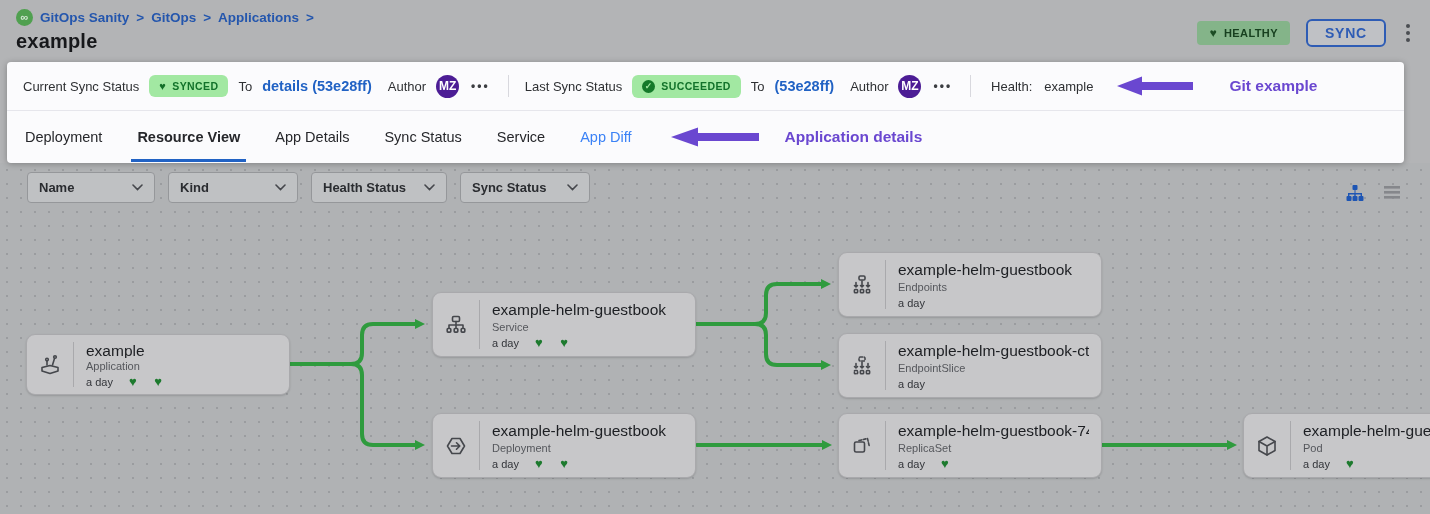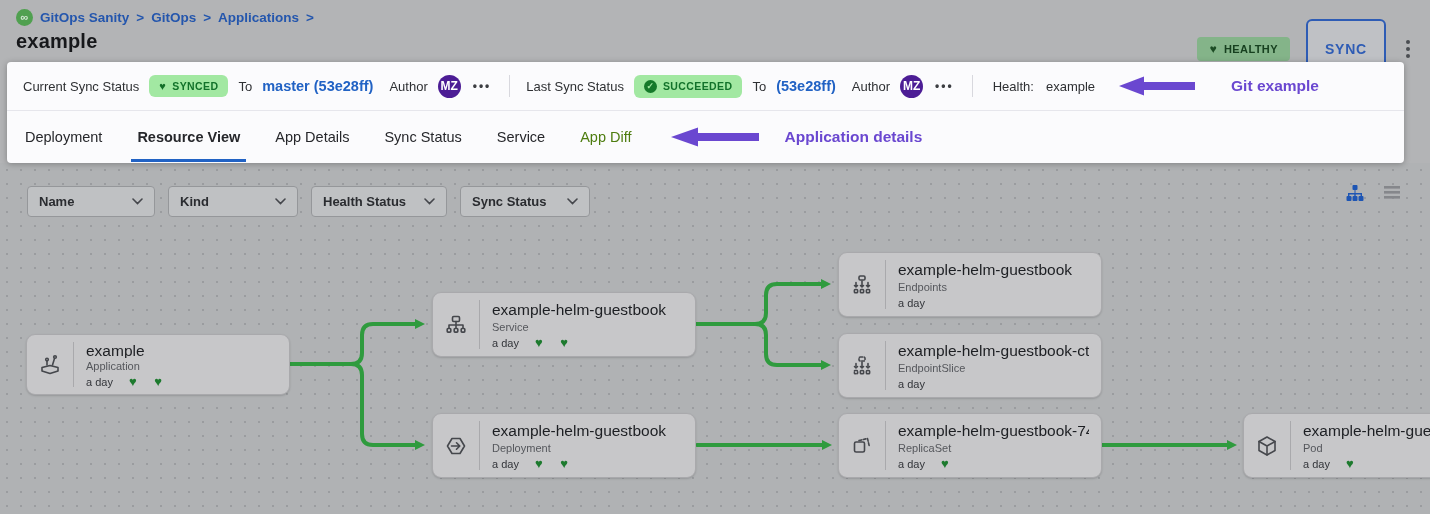--- a/index.html
+++ b/index.html
@@ -13,21 +13,21 @@
   
   .header { position:absolute; top:0; left:0; right:0; height:62px; padding:9px 16px 0; }
   .breadcrumb { display:flex; align-items:center; gap:7px; font-size:13.5px; font-weight:600; color:#2456ad; }
   .logo { width:17px; height:17px; border-radius:50%; background:#50a050; color:#d9e9d9; font-size:11px; font-weight:700; display:grid; place-items:center; line-height:1; }
   .crumb { cursor:pointer; }
   .crumb-sep { font-weight:600; color:#2456ad; }
   .page-title { margin-top:4px; font-size:20px; font-weight:700; color:#17181b; letter-spacing:.2px; }
   .header-right { position:absolute; top:19px; right:16px; display:flex; align-items:center; gap:16px; }
   .health-badge { display:flex; align-items:center; gap:7px; background:#84b489; color:#17401f; font-size:11px; font-weight:800; letter-spacing:.4px; border-radius:4px; padding:6px 12px; }
   .health-badge .hb-heart { font-size:12px; line-height:1; color:#1c4c24; }
-  .sync-btn { border:2px solid #2e5cb5; color:#2e5cb5; background:#bfc1c5; font-size:14px; font-weight:800; letter-spacing:.8px; border-radius:6px; padding:20px 17px; cursor:pointer; font-family:inherit; }
+  .sync-btn { border:2px solid #2e5cb5; color:#2e5cb5; background:#bfc1c5; font-size:14px; font-weight:800; letter-spacing:.8px; border-radius:6px; padding:4px 17px; cursor:pointer; font-family:inherit; }
   .kebab { display:flex; flex-direction:column; gap:3px; padding:2px 4px; cursor:pointer; }
   .kebab i { width:4px; height:4px; border-radius:50%; background:#4b4d52; }
 
   
   .white-panel { position:absolute; left:7px; top:62px; width:1397px; height:101px; background:#fbfbfd; border-radius:4px; box-shadow:0 1px 6px rgba(0,0,0,.28); }
   .git-bar { height:49px; display:flex; align-items:center; padding:0 16px; gap:10px; border-bottom:1px solid #e6e6ec; font-size:13px; color:#2e3033; }
   .badge-green { display:inline-flex; align-items:center; gap:6px; background:#a2e8a2; color:#12722a; font-size:10.5px; font-weight:800; letter-spacing:.4px; border-radius:6px; padding:5px 10px; }
   .badge-green .bh { font-size:11px; line-height:1; color:#136f28; }
   .check-circle { width:13px; height:13px; border-radius:50%; background:#157a2a; color:#a2e8a2; display:grid; place-items:center; font-size:9px; line-height:1; }
   .revision { color:#2162c4; font-weight:700; font-size:14.5px; cursor:pointer; }
@@ -36,30 +36,30 @@
   .vdiv { width:1px; height:22px; background:#d8d8de; margin:0 6px; }
   .agent-label { margin-left:4px; }
   .agent-value { margin-left:2px; }
   .annot-arrow { flex:none; margin-left:14px; }
   .annot-text { color:#6a47d0; font-size:15.5px; font-weight:700; margin-left:26px; white-space:nowrap; }
 
   .tabs-row { height:51px; display:flex; align-items:center; padding:0 18px; }
   .tab { position:relative; height:100%; display:flex; align-items:center; margin-right:35px; font-size:14.5px; color:#26272b; cursor:pointer; white-space:nowrap; }
   .tab.active { font-weight:700; }
   .tab.active::after { content:''; position:absolute; left:-6px; right:-6px; bottom:0; height:3px; background:#2162c4; }
-  .tab.disabled { color:#4d7c0f; }
+  .tab.disabled { color:#3b82f6; }
   .tabs-row .annot-arrow { margin-left:4px; }
 
   
   .canvas { position:absolute; left:0; top:163px; width:1430px; height:351px;
     background-color:#b0b2b4;
     background-image:radial-gradient(circle, #9a9c9f 1.2px, transparent 1.3px);
     background-size:14px 14px; }
 
-  .filters { position:absolute; top:186px; left:27px; display:flex; gap:13px; }
+  .filters { position:absolute; top:172px; left:27px; display:flex; gap:13px; }
   .filter-btn { height:31px; background:#bfc1c3; border:1px solid #95979a; border-radius:4px; display:flex; align-items:center; justify-content:space-between; padding:0 11px; font-size:13px; font-weight:600; color:#2a2c30; cursor:pointer; }
   .view-toggles { position:absolute; top:183px; right:28px; display:flex; gap:17px; align-items:center; }
   .view-toggles span { cursor:pointer; display:grid; place-items:center; }
 
   .edges { position:absolute; left:0; top:0; width:1430px; height:514px; pointer-events:none; }
 
   .node { position:absolute; width:264px; height:65px; background:#c7c7c9; border:1px solid #a9a9ac; border-radius:9px; display:flex; align-items:stretch; box-shadow:0 1px 2px rgba(0,0,0,.15); cursor:pointer; }
   .node-icon { width:46px; flex:none; display:grid; place-items:center; color:#45474c; }
   .node-divider { width:1px; background:#a9a9ac; margin:7px 0; flex:none; }
   .node-body { padding:7px 12px 6px; display:flex; flex-direction:column; justify-content:center; min-width:0; }
@@ -118,21 +118,21 @@
 
 <div class="white-panel">
 
   <div class="git-bar">
     <span>Current Sync Status</span>
     <span class="badge-green">
       <span class="bh">♥</span>
       <span>SYNCED</span>
     </span>
     <span>To</span>
-    <span class="revision">master (53e28ff)</span>
+    <span class="revision">details (53e28ff)</span>
     <span style="margin-left:6px;">Author</span>
     <span class="avatar">MZ</span>
     <span class="more-dots">•••</span>
     <span class="vdiv"></span>
 
     <span>Last Sync Status</span>
     <span class="badge-green">
       <span class="check-circle">✓</span>
       <span>SUCCEEDED</span>
     </span>

